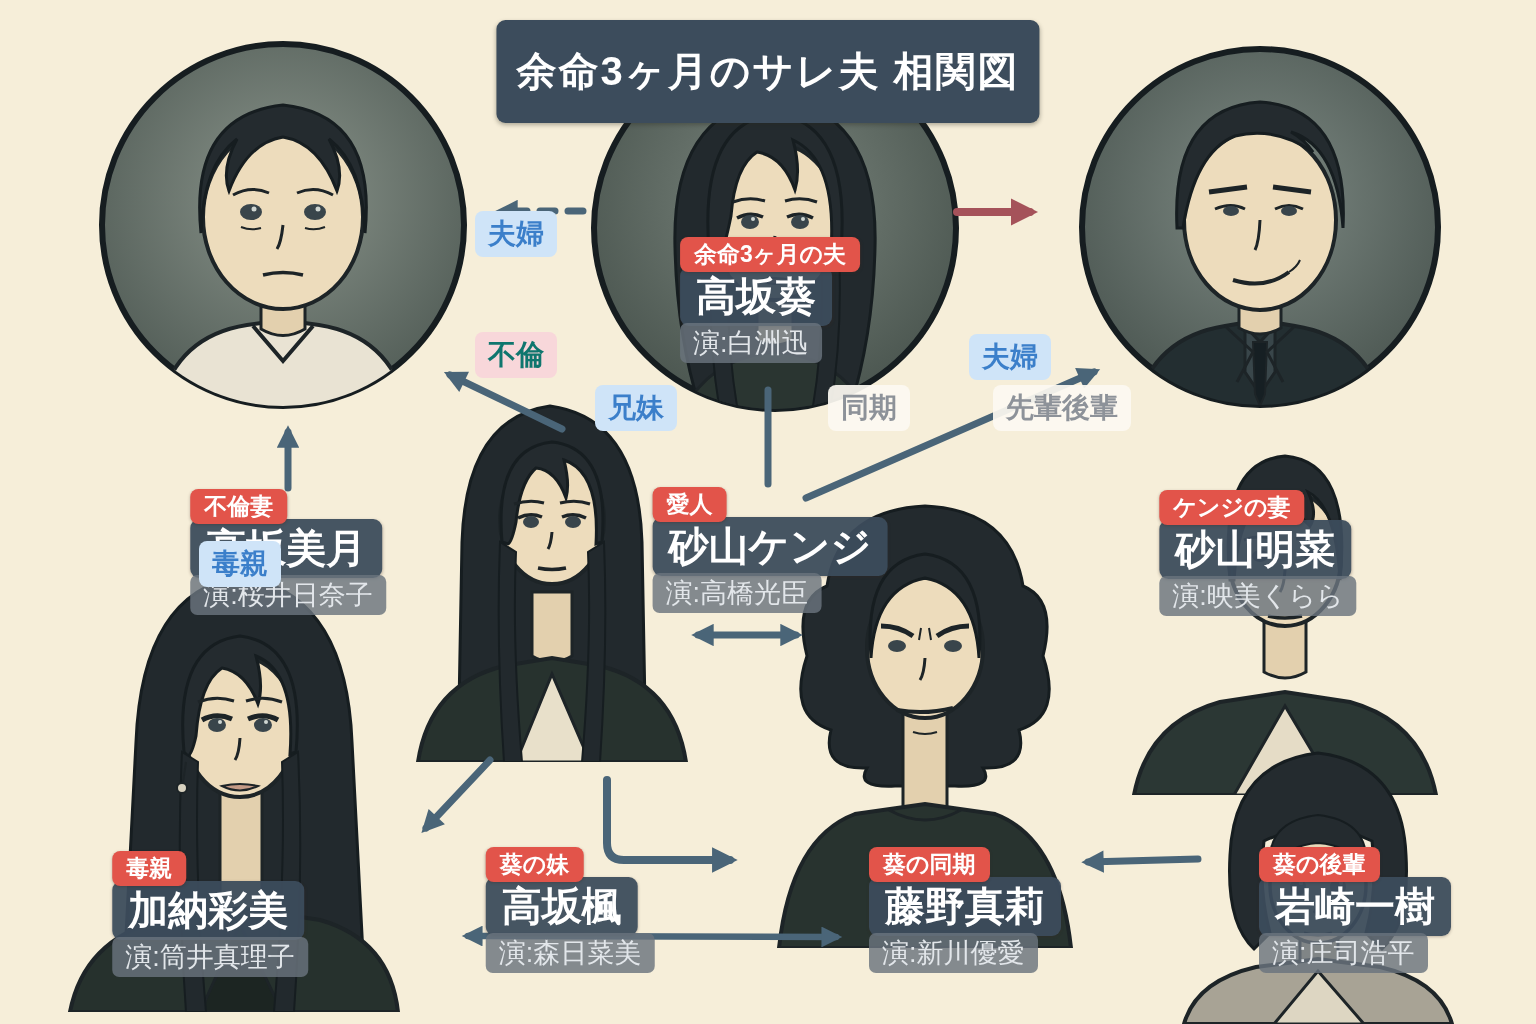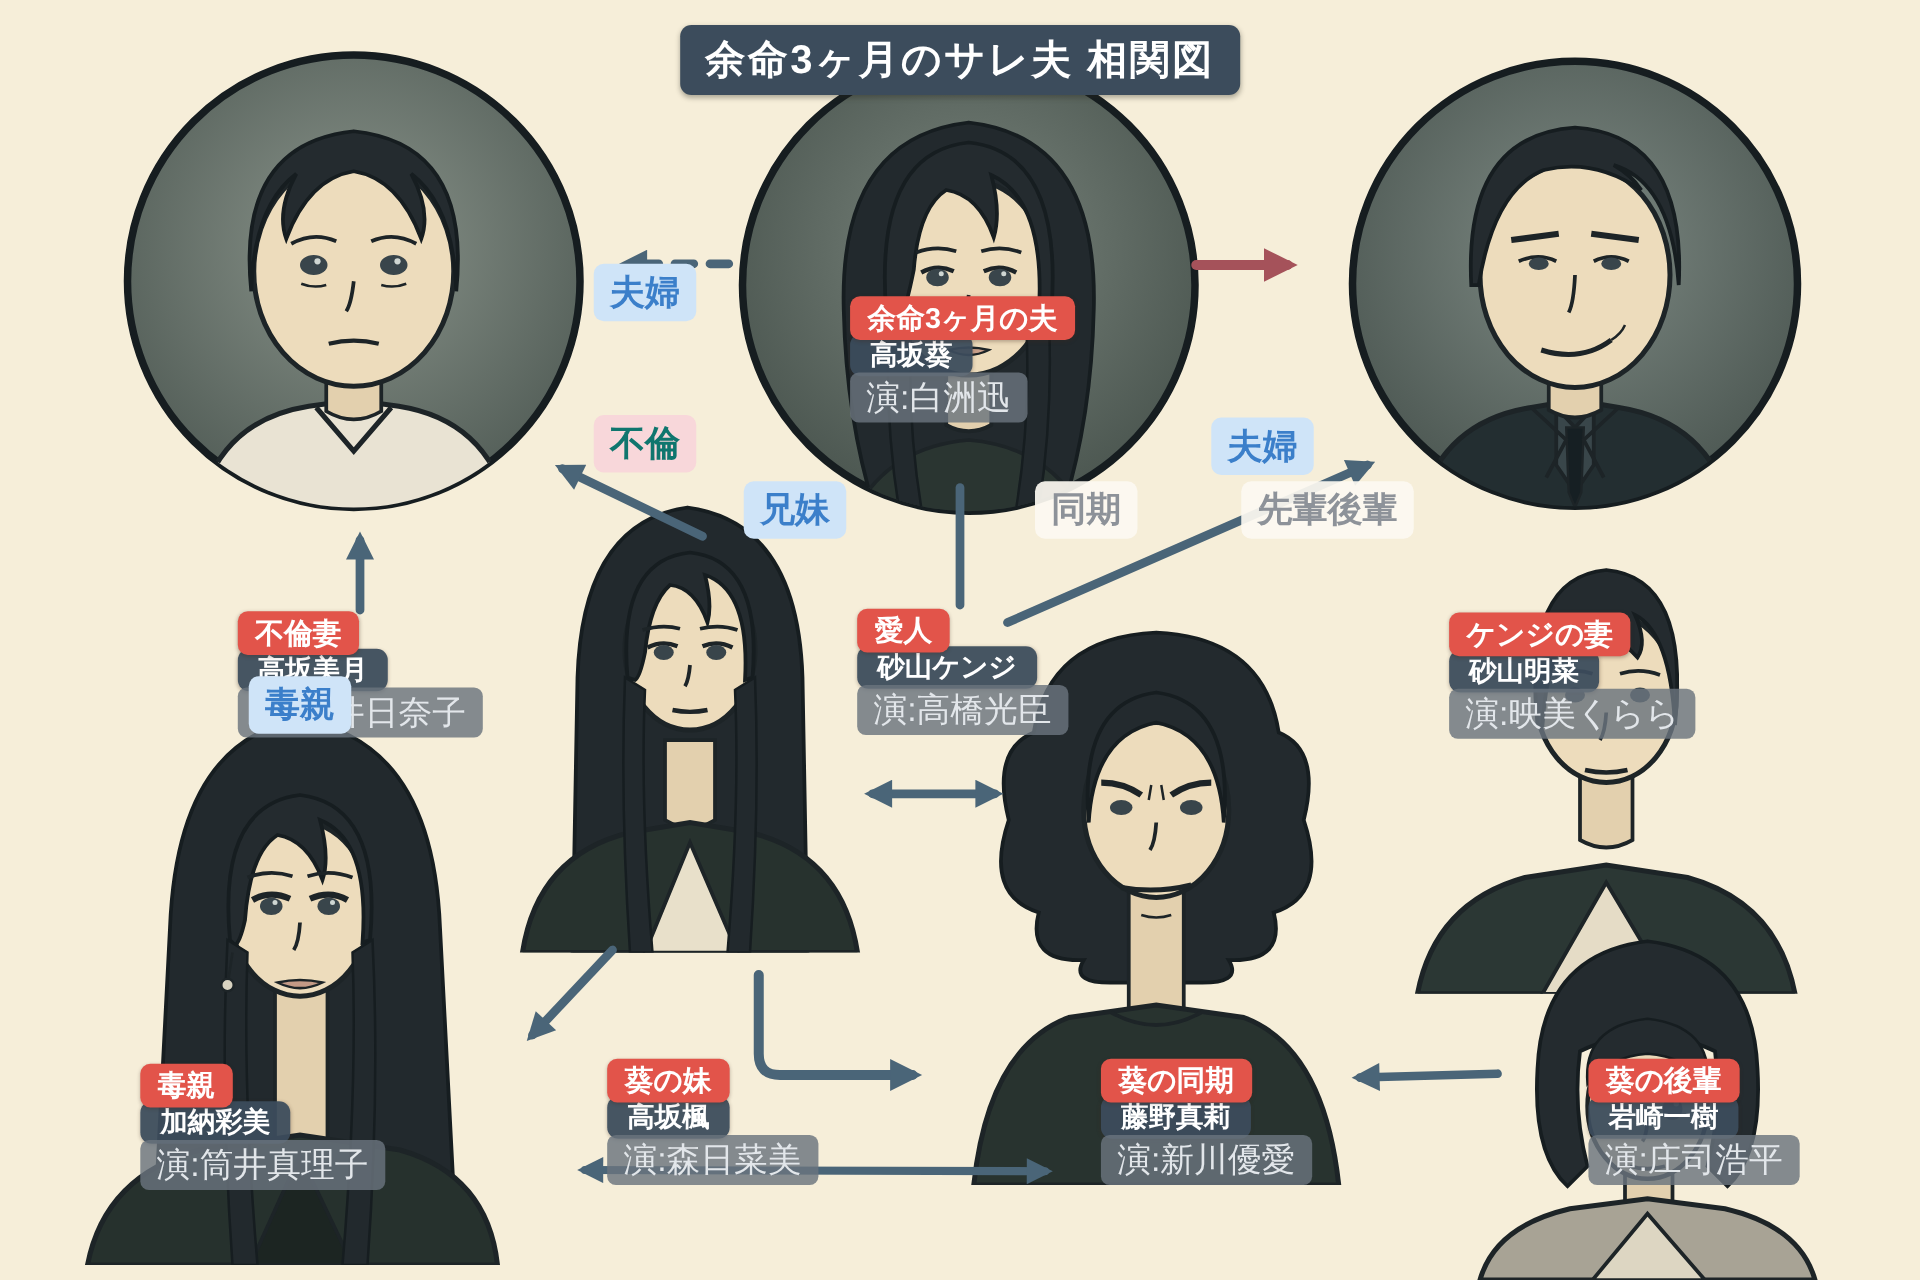--- a/index.html
+++ b/index.html
@@ -8,31 +8,31 @@
 
   
   .portrait{position:absolute;z-index:1;}
   .portrait svg{display:block;}
 
   
   #arrow-layer{position:absolute;left:0;top:0;z-index:2;}
 
   
   .title{position:absolute;left:50%;top:20px;transform:translateX(-50%);
-    background:#3c4c5c;color:#ffffff;font-size:32px;font-weight:bold;
-    padding:6px 20px;border-radius:9px;letter-spacing:2px;z-index:6;
+    background:#3c4c5c;color:#ffffff;font-size:40px;font-weight:bold;
+    padding:24px 20px;border-radius:9px;letter-spacing:2px;z-index:6;
     box-shadow:0 2px 4px rgba(40,40,30,.35);white-space:nowrap;}
 
   
   .card{position:absolute;transform:translateX(-50%);display:flex;flex-direction:column;
     align-items:flex-start;z-index:4;}
   .card .role{background:#e2544a;color:#fff;font-size:23px;font-weight:bold;
     padding:2px 14px;border-radius:8px;z-index:2;white-space:nowrap;
     box-shadow:0 1px 3px rgba(60,40,30,.3);}
-  .card .nm{background:rgba(60,76,92,.95);color:#fff;font-size:22px;font-weight:bold;
+  .card .nm{background:rgba(60,76,92,.95);color:#fff;font-size:40px;font-weight:bold;
     padding:2px 16px;border-radius:9px;margin-top:-5px;white-space:nowrap;
     box-shadow:0 1px 3px rgba(60,40,30,.3);}
   .card .act{background:rgba(106,116,126,.82);color:#e2e6ea;font-size:27px;
     padding:2px 13px;border-radius:7px;margin-top:-3px;white-space:nowrap;}
 
   
   .rel{position:absolute;transform:translate(-50%,-50%);font-weight:bold;
     border-radius:8px;padding:4px 13px;font-size:28px;z-index:3;white-space:nowrap;font-family:Liberation Serif, serif;}
   .rel.blue{background:#cfe4f8;color:#3b7fca;}
   .rel.pink{background:#f8d7da;color:#0f766e;}

